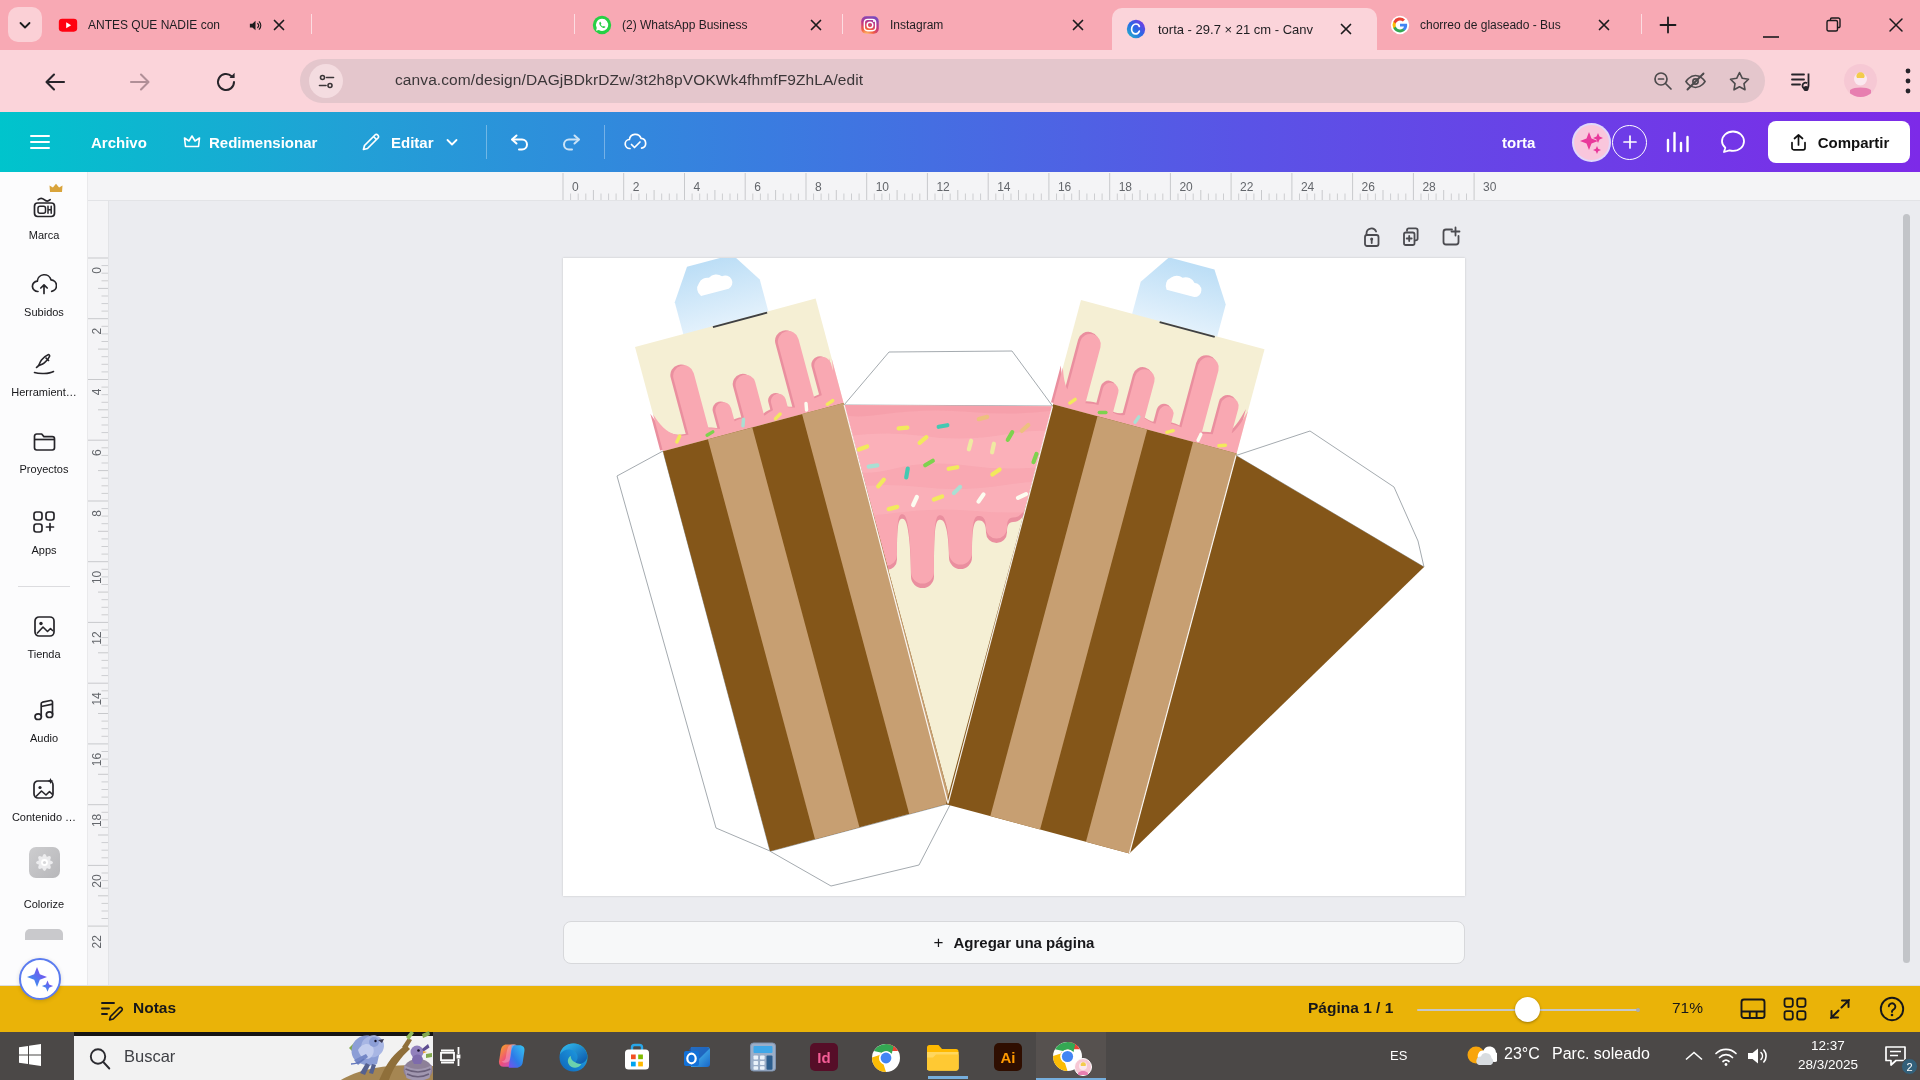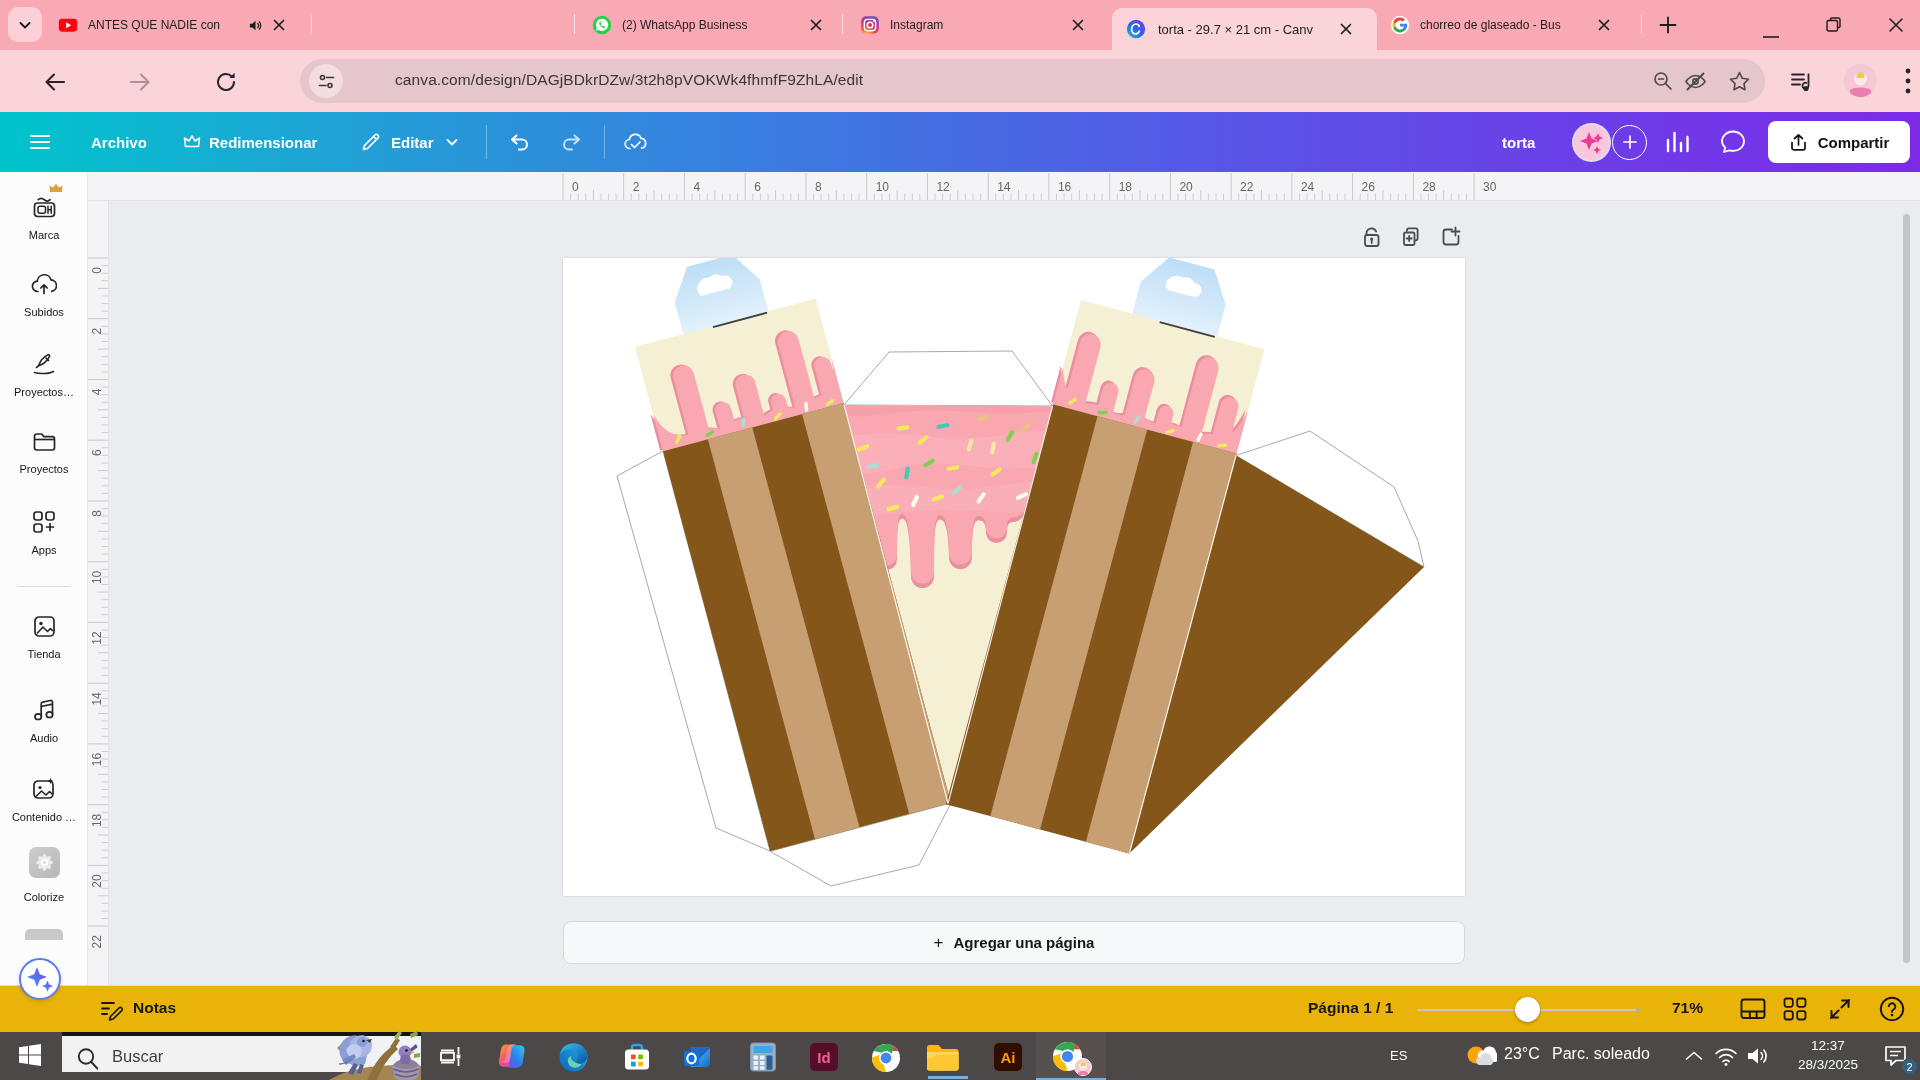--- a/index.html
+++ b/index.html
@@ -293,21 +293,21 @@
         <path d="M13 21.5v-8M9.8 16l3.2-3.2 3.2 3.2" fill="none" stroke="#26252a" stroke-width="1.7" stroke-linecap="round" stroke-linejoin="round"></path>
       </svg>
   <div class="sblbl">Subidos</div>
  </div>
  <div class="sbitem" style="top:179px">
   <svg width="26" height="26" viewBox="0 0 26 26">
         <path d="M5.5 16.5c3-1 2.5-4.5 5-7.5 1.8-2.2 4.8-4.7 6.6-5.3.9-.3 1.8.6 1.5 1.5-.6 1.8-3.1 4.8-5.3 6.6-3 2.5-6.5 2-7.8 4.7z" fill="none" stroke="#26252a" stroke-width="1.6" stroke-linejoin="round"></path>
         <path d="M14.5 6.5l3.5 3.5" fill="none" stroke="#26252a" stroke-width="1.6"></path>
         <path d="M3.5 21.5c4.5 1.5 14.5 1.5 19-1" fill="none" stroke="#26252a" stroke-width="1.6" stroke-linecap="round"></path>
       </svg>
-  <div class="sblbl">Proyectos…</div>
+  <div class="sblbl">Herramient…</div>
  </div>
  <div class="sbitem" style="top:258px">
   <svg width="25" height="24" viewBox="0 0 25 24">
         <path d="M2.5 6.2A2.2 2.2 0 0 1 4.7 4h5l2.2 2.6h8.4a2.2 2.2 0 0 1 2.2 2.2v9A2.2 2.2 0 0 1 20.3 20H4.7a2.2 2.2 0 0 1-2.2-2.2z" fill="none" stroke="#26252a" stroke-width="1.7" stroke-linejoin="round"></path>
         <path d="M2.5 9.5h20" stroke="#26252a" stroke-width="1.7"></path>
       </svg>
   <div class="sblbl">Proyectos</div>
  </div>
  <div class="sbitem" style="top:337px">
   <svg width="26" height="26" viewBox="0 0 26 26">
@@ -359,21 +359,21 @@
           <g fill="#ECECEE">
             <ellipse rx="3" ry="8.5" transform="rotate(0)"></ellipse>
             <ellipse rx="3" ry="8.5" transform="rotate(45)"></ellipse>
             <ellipse rx="3" ry="8.5" transform="rotate(90)"></ellipse>
             <ellipse rx="3" ry="8.5" transform="rotate(135)"></ellipse>
           </g>
           <circle r="3.4" fill="#fff"></circle>
           <circle r="1.6" fill="#D8D8DA"></circle>
         </g>
       </svg>
-  <div class="sblbl" style="margin-top:8px">Colorize</div>
+  <div class="sblbl" style="margin-top:15px">Colorize</div>
  </div>
  <div class="abs" style="left:25px;top:757px;width:38px;height:11px;border-radius:5px 5px 0 0;background:#C9C9CC"></div>
 
 </div>
 <svg id="hruler" width="1832" height="28" style="position:absolute;left:88px;top:172px;background:#F4F4F6">
     <path d="M475.0 1V28 M535.7 1V28 M596.5 1V28 M657.2 1V28 M718.0 1V28 M778.7 1V28 M839.4 1V28 M900.2 1V28 M960.9 1V28 M1021.7 1V28 M1082.4 1V28 M1143.1 1V28 M1203.9 1V28 M1264.6 1V28 M1325.4 1V28 M1386.1 1V28" stroke="#C8C9CC" stroke-width="1"></path>
     <path d="M505.4 18V28 M566.1 18V28 M626.9 18V28 M687.6 18V28 M748.3 18V28 M809.1 18V28 M869.8 18V28 M930.5 18V28 M991.3 18V28 M1052.0 18V28 M1112.8 18V28 M1173.5 18V28 M1234.2 18V28 M1295.0 18V28 M1355.7 18V28" stroke="#C8C9CC" stroke-width="1"></path>
     <path d="M482.6 21.5V28 M490.2 21.5V28 M497.8 21.5V28 M513.0 21.5V28 M520.6 21.5V28 M528.1 21.5V28 M543.3 21.5V28 M550.9 21.5V28 M558.5 21.5V28 M573.7 21.5V28 M581.3 21.5V28 M588.9 21.5V28 M604.1 21.5V28 M611.7 21.5V28 M619.3 21.5V28 M634.4 21.5V28 M642.0 21.5V28 M649.6 21.5V28 M664.8 21.5V28 M672.4 21.5V28 M680.0 21.5V28 M695.2 21.5V28 M702.8 21.5V28 M710.4 21.5V28 M725.6 21.5V28 M733.1 21.5V28 M740.7 21.5V28 M755.9 21.5V28 M763.5 21.5V28 M771.1 21.5V28 M786.3 21.5V28 M793.9 21.5V28 M801.5 21.5V28 M816.7 21.5V28 M824.3 21.5V28 M831.8 21.5V28 M847.0 21.5V28 M854.6 21.5V28 M862.2 21.5V28 M877.4 21.5V28 M885.0 21.5V28 M892.6 21.5V28 M907.8 21.5V28 M915.4 21.5V28 M923.0 21.5V28 M938.1 21.5V28 M945.7 21.5V28 M953.3 21.5V28 M968.5 21.5V28 M976.1 21.5V28 M983.7 21.5V28 M998.9 21.5V28 M1006.5 21.5V28 M1014.1 21.5V28 M1029.3 21.5V28 M1036.8 21.5V28 M1044.4 21.5V28 M1059.6 21.5V28 M1067.2 21.5V28 M1074.8 21.5V28 M1090.0 21.5V28 M1097.6 21.5V28 M1105.2 21.5V28 M1120.4 21.5V28 M1128.0 21.5V28 M1135.5 21.5V28 M1150.7 21.5V28 M1158.3 21.5V28 M1165.9 21.5V28 M1181.1 21.5V28 M1188.7 21.5V28 M1196.3 21.5V28 M1211.5 21.5V28 M1219.1 21.5V28 M1226.7 21.5V28 M1241.8 21.5V28 M1249.4 21.5V28 M1257.0 21.5V28 M1272.2 21.5V28 M1279.8 21.5V28 M1287.4 21.5V28 M1302.6 21.5V28 M1310.2 21.5V28 M1317.8 21.5V28 M1333.0 21.5V28 M1340.5 21.5V28 M1348.1 21.5V28 M1363.3 21.5V28 M1370.9 21.5V28 M1378.5 21.5V28" stroke="#CDCED1" stroke-width="1"></path>
     <text x="484.0" y="18.5" font-size="12" fill="#63666b">0</text>
     <text x="544.7" y="18.5" font-size="12" fill="#63666b">2</text>
@@ -524,21 +524,21 @@
 <div id="bottombar">
  <svg class="abs" style="left:100px;top:13px" width="24" height="22" viewBox="0 0 24 22">
       <path d="M2 4h12M2 9.5h7M2 15h5" stroke="#17171a" stroke-width="1.9" stroke-linecap="round"></path>
       <path d="M10.5 17.5l8.5-8.5a1.9 1.9 0 0 1 2.7 2.7L13.2 20l-3.6.9z" fill="none" stroke="#17171a" stroke-width="1.7" stroke-linejoin="round"></path>
     </svg>
  <div class="abs" style="left:133px;top:13px;font-size:15.5px;font-weight:700;color:#17171a">Notas</div>
  <div class="abs" style="left:1308px;top:13px;font-size:15.5px;font-weight:700;color:#17171a">Página 1 / 1</div>
  <div class="abs" style="left:1417px;top:22.5px;width:221px;height:2.5px;border-radius:2px;background:#C4C7CB"></div>
  <div class="abs" style="left:1636px;top:22px;width:4px;height:4px;border-radius:50%;background:#A9ACB1"></div>
  <div class="abs" style="left:1515px;top:11px;width:25px;height:25px;border-radius:50%;background:#fff;box-shadow:0 1px 3px rgba(0,0,0,.35)"></div>
- <div class="abs" style="left:1672px;top:13px;font-size:15.5px;font-weight:700;color:#17171a">71%</div>
+ <div class="abs" style="left:1672px;top:13px;font-size:15.5px;font-weight:400;color:#17171a">71%</div>
  <svg class="abs" style="left:1740px;top:11px" width="26" height="24" viewBox="0 0 26 24">
       <rect x="1.5" y="2.5" width="23" height="18.5" rx="2.5" fill="none" stroke="#17171a" stroke-width="1.9"></rect>
       <path d="M2 14.5h22M9.8 15v6M16.6 15v6" stroke="#17171a" stroke-width="1.9"></path>
     </svg>
  <svg class="abs" style="left:1783px;top:11px" width="24" height="24" viewBox="0 0 24 24">
       <rect x="1.5" y="1.5" width="8.3" height="8.3" rx="2.2" fill="none" stroke="#17171a" stroke-width="1.8"></rect>
       <rect x="14.2" y="1.5" width="8.3" height="8.3" rx="2.2" fill="none" stroke="#17171a" stroke-width="1.8"></rect>
       <rect x="1.5" y="14.2" width="8.3" height="8.3" rx="2.2" fill="none" stroke="#17171a" stroke-width="1.8"></rect>
       <rect x="14.2" y="14.2" width="8.3" height="8.3" rx="2.2" fill="none" stroke="#17171a" stroke-width="1.8"></rect>
     </svg>
@@ -560,21 +560,21 @@
         </linearGradient>
       </defs>
       <path d="M16 7l2.8 7.2L26 17l-7.2 2.8L16 27l-2.8-7.2L6 17l7.2-2.8z" fill="url(#mg)"></path>
       <path d="M26.5 20.5l1.6 4 4 1.6-4 1.6-1.6 4-1.6-4-4-1.6 4-1.6z" fill="url(#mg)"></path>
     </svg>
  </div>
 <div id="taskbar">
  <svg class="abs" style="left:19px;top:12px" width="22" height="22" viewBox="0 0 22 22">
       <path d="M0 3.2L9 2v8.5H0zM10 1.8L22 0v10.5H10zM0 11.5h9V20l-9-1.2zM10 11.5h12V22l-12-1.8z" fill="#fff"></path>
     </svg>
- <div class="abs" style="left:62px;top:0;width:359px;height:40px;background:#F2F2F2;border-top:4px solid #161514">
+ <div class="abs" style="left:74px;top:0;width:359px;height:48px;background:#F2F2F2;border-top:4px solid #161514">
    <svg class="abs" style="left:13px;top:10px" width="26" height="26" viewBox="0 0 26 26">
         <circle cx="11" cy="10.5" r="7.2" fill="none" stroke="#2b2b30" stroke-width="1.9"></circle>
         <path d="M16.3 16l6 6.5" stroke="#2b2b30" stroke-width="1.9" stroke-linecap="round"></path>
       </svg>
    <div class="abs" style="left:50px;top:11px;font-size:16.5px;color:#3f4045">Buscar</div>
    <svg class="abs" style="left:262px;top:-6px" width="97" height="53" viewBox="0 0 97 53">
      <path d="M0 53C20 40 45 33 97 36V53z" fill="#A58652"></path>
      <path d="M42 53c8-20 16-30 28-38l4 4c-10 9-18 20-22 34z" fill="#8F6F3A"></path>
      <path d="M66 17l6-9 4 2-6 10z" fill="#8F6F3A"></path>
      <path d="M13 18l7-7 3 3-6 8z" fill="#82A84E"></path>

